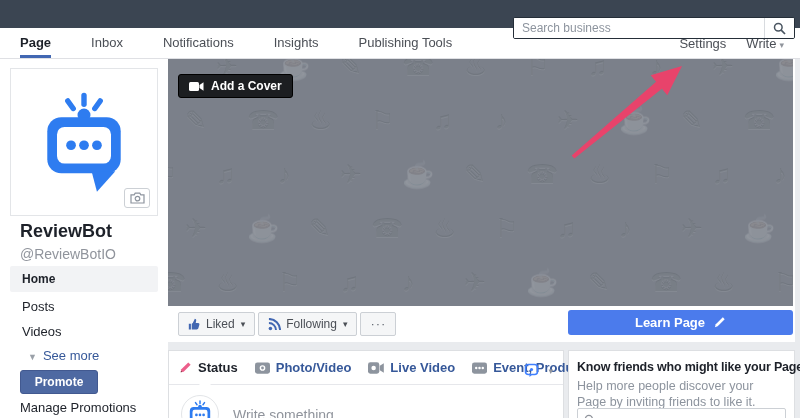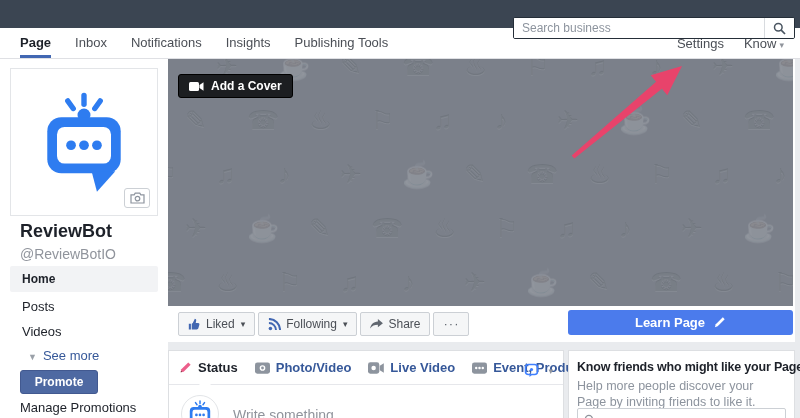--- a/index.html
+++ b/index.html
@@ -14,21 +14,21 @@
   .searchbox { position:absolute; left:513px; top:17px; width:282px; height:22px; background:#fff;
     border-radius:2px; display:flex; overflow:hidden; border:1px solid #252e38; }
   .searchbox input { flex:1; border:none; outline:none; font-size:12px; padding:0 8px; color:#1d2129;
     font-family:"Liberation Sans", sans-serif; }
   .searchbox input::placeholder { color:#8d949e; }
   .search-btn { width:30px; background:#fff; border:none; border-left:1px solid #d8dbdf;
     display:flex; align-items:center; justify-content:center; cursor:pointer; }
   
   .navbar { position:absolute; left:0; top:28px; width:800px; height:31px; background:#fff;
     border-bottom:1px solid #dfe0e4; display:flex; align-items:stretch; font-size:13px; color:#4b4f56; z-index:15; }
-  .nav-left { display:flex; gap:24px; padding-left:20px; align-items:center; }
+  .nav-left { display:flex; gap:40px; padding-left:20px; align-items:center; }
   .nav-tab { position:relative; height:30px; line-height:30px; cursor:pointer; white-space:nowrap; }
   .nav-tab.active { font-weight:bold; color:#1d2129; }
   .nav-tab.active::after { content:""; position:absolute; left:0; right:0; bottom:0; height:3px; background:#4267b2; }
   .nav-right { margin-left:auto; display:flex; gap:20px; padding-right:16px; align-items:center; }
   .nav-link { cursor:pointer; white-space:nowrap; }
   .caret { font-size:9px; color:#90949c; margin-left:3px; }
   
   .profile-pic { position:absolute; left:10px; top:68px; width:148px; height:148px; background:#fff;
     border:1px solid #e3e5e8; z-index:5; cursor:pointer; display:flex; align-items:center; justify-content:center; }
   .cam-badge { position:absolute; right:7px; bottom:7px; width:26px; height:20px; background:rgba(255,255,255,.95);
@@ -124,21 +124,21 @@
   <div class="nav-left">
     <div class="nav-tab active">Page</div>
     <div class="nav-tab">Inbox</div>
     <div class="nav-tab">Notifications</div>
     <div class="nav-tab">Insights</div>
     <div class="nav-tab">Publishing Tools</div>
   </div>
   <div class="nav-right">
     <div class="nav-link">Settings</div>
     <div class="nav-link">
-      <span>Know</span><span class="caret">▾</span>
+      <span>Write</span><span class="caret">▾</span>
     </div>
   </div>
 </div>
 
 <div class="profile-pic">
   <svg width="108" height="108">
       <use href="#bot-logo"></use>
     </svg>
   <div class="cam-badge">
     <svg width="15" height="12" viewBox="0 0 15 12">
@@ -237,26 +237,20 @@
     <button class="act-btn">
       <svg width="13" height="13" viewBox="0 0 14 14">
         <circle cx="2.6" cy="11.4" r="1.9" fill="#4267b2"></circle>
         <path d="M1 5.4 a7.6 7.6 0 0 1 7.6 7.6" fill="none" stroke="#4267b2" stroke-width="2.1"></path>
         <path d="M1 1 a12 12 0 0 1 12 12" fill="none" stroke="#4267b2" stroke-width="2.1"></path>
       </svg>
       <span>Following</span>
       <span class="caret">▾</span>
     </button>
     <button class="act-btn">
-      <svg width="13" height="11" viewBox="0 0 14 12">
-        <path fill="#616770" d="M8.5 0 L14 4.5 8.5 9 V6.3 C4.8 6.3 2.2 7.5 0 10.3 0.9 6 3.6 3.1 8.5 2.8 z"></path>
-      </svg>
-      <span>Share</span>
-    </button>
-    <button class="act-btn">
       <span class="more-dots">···</span>
     </button>
   </div>
   <button class="learn-more">
     <span>Learn Page</span>
     <svg width="13" height="13" viewBox="0 0 14 14">
       <path fill="#fff" d="M10.6 1.4 12.6 3.4 5 11 2 12 3 9 z"></path>
     </svg>
   </button>
 </div>

